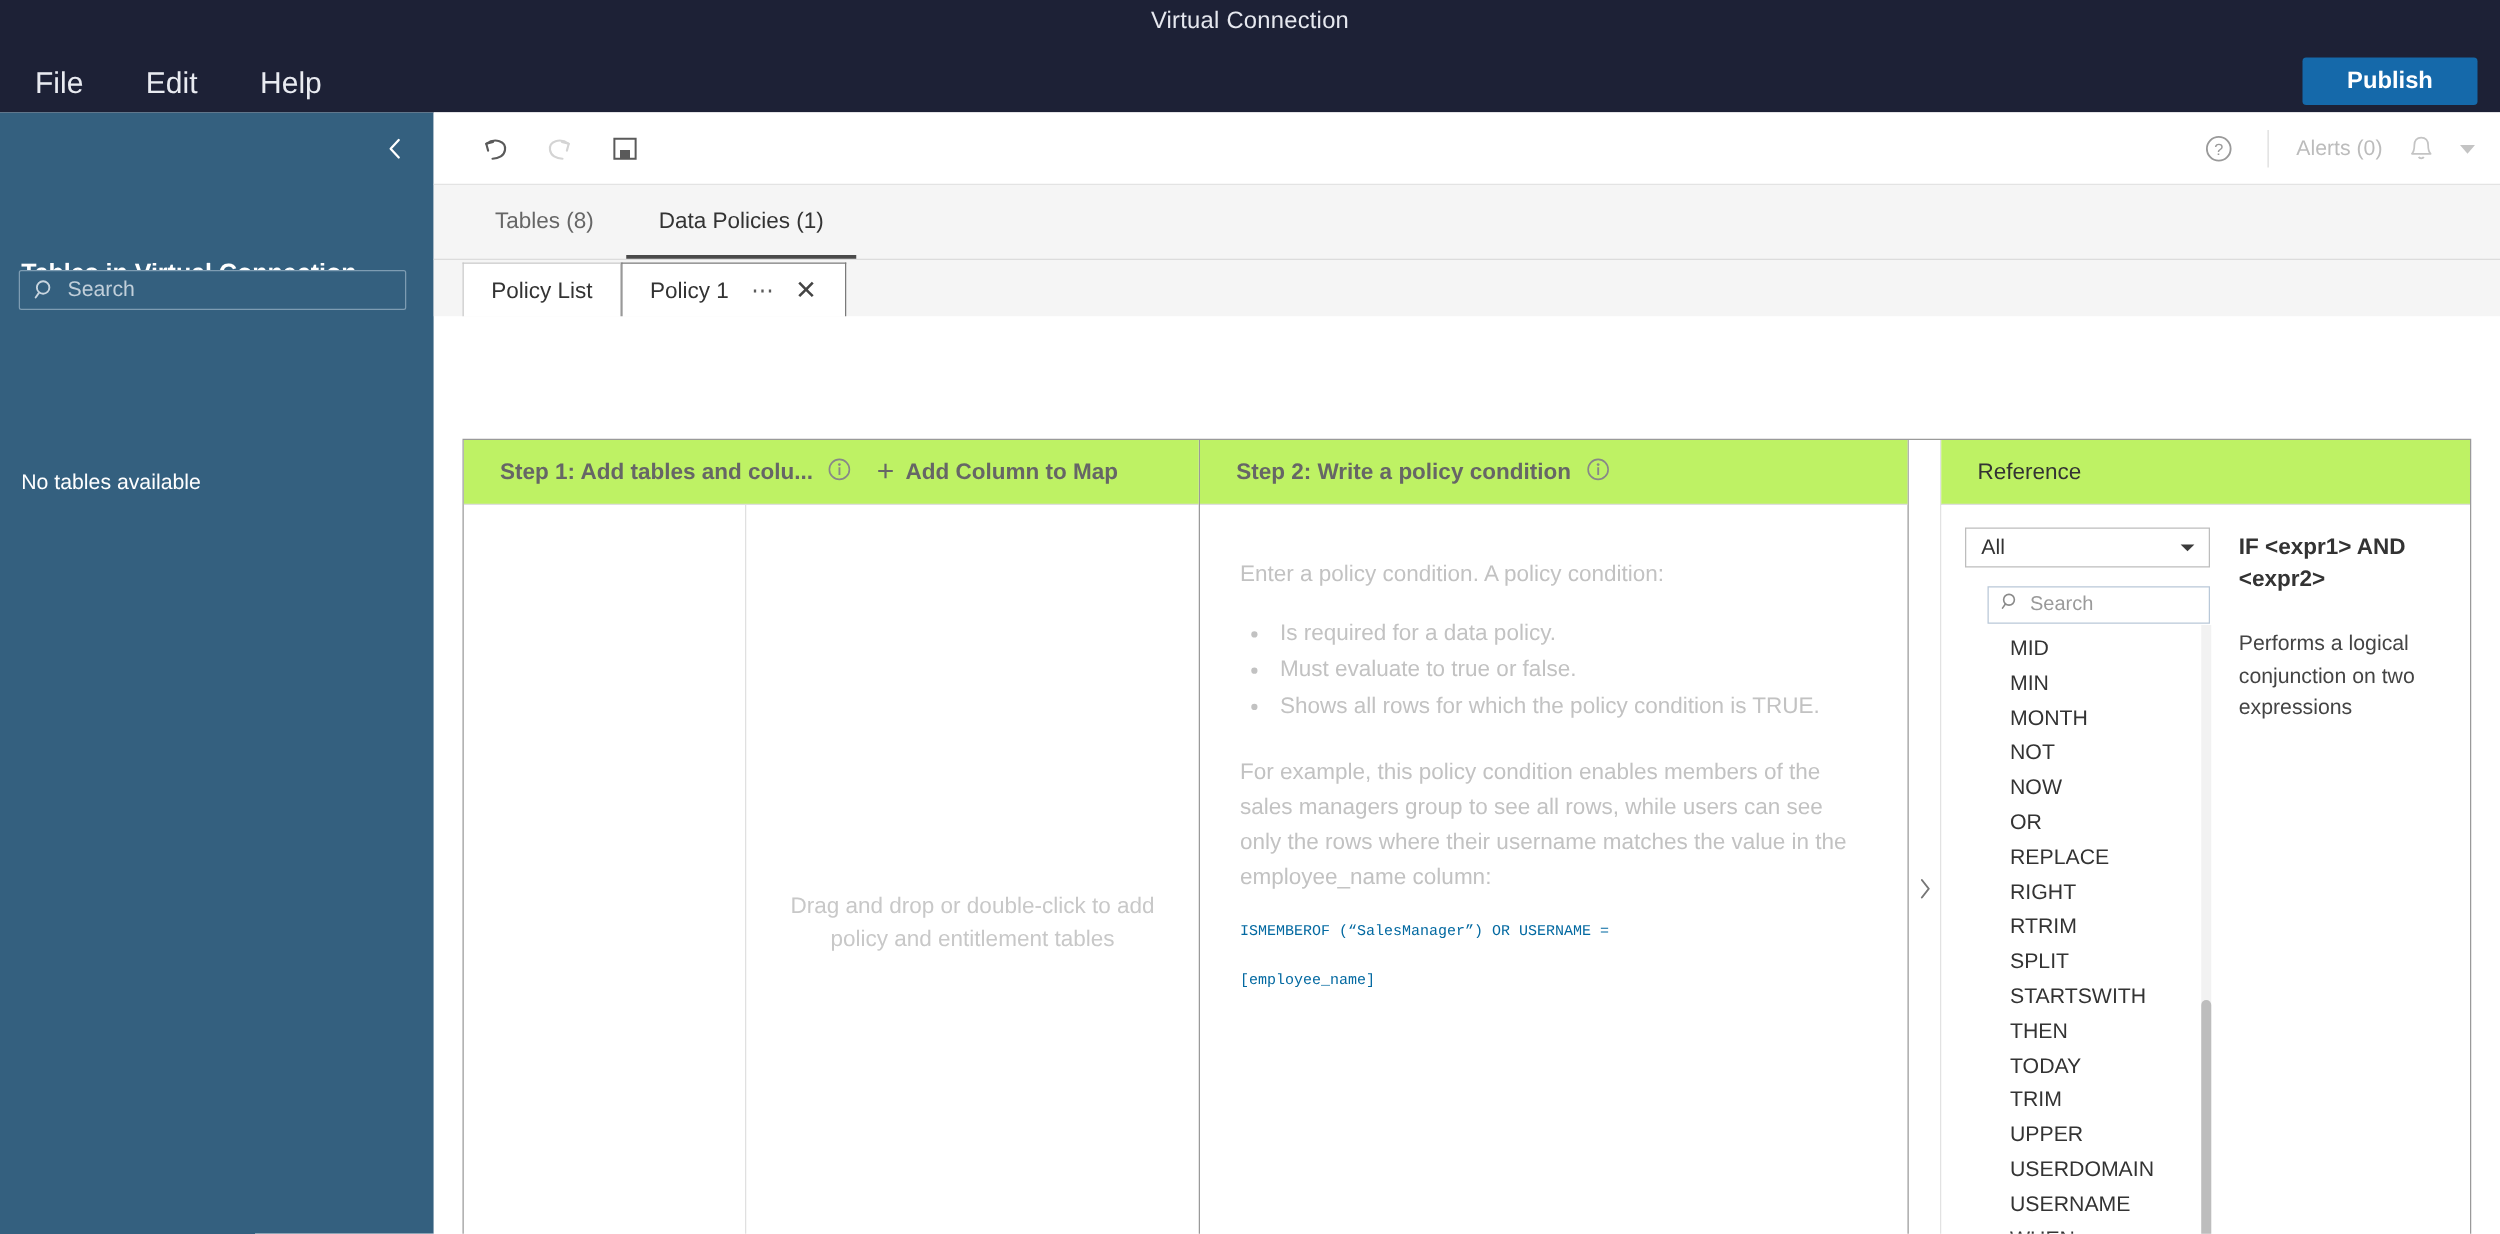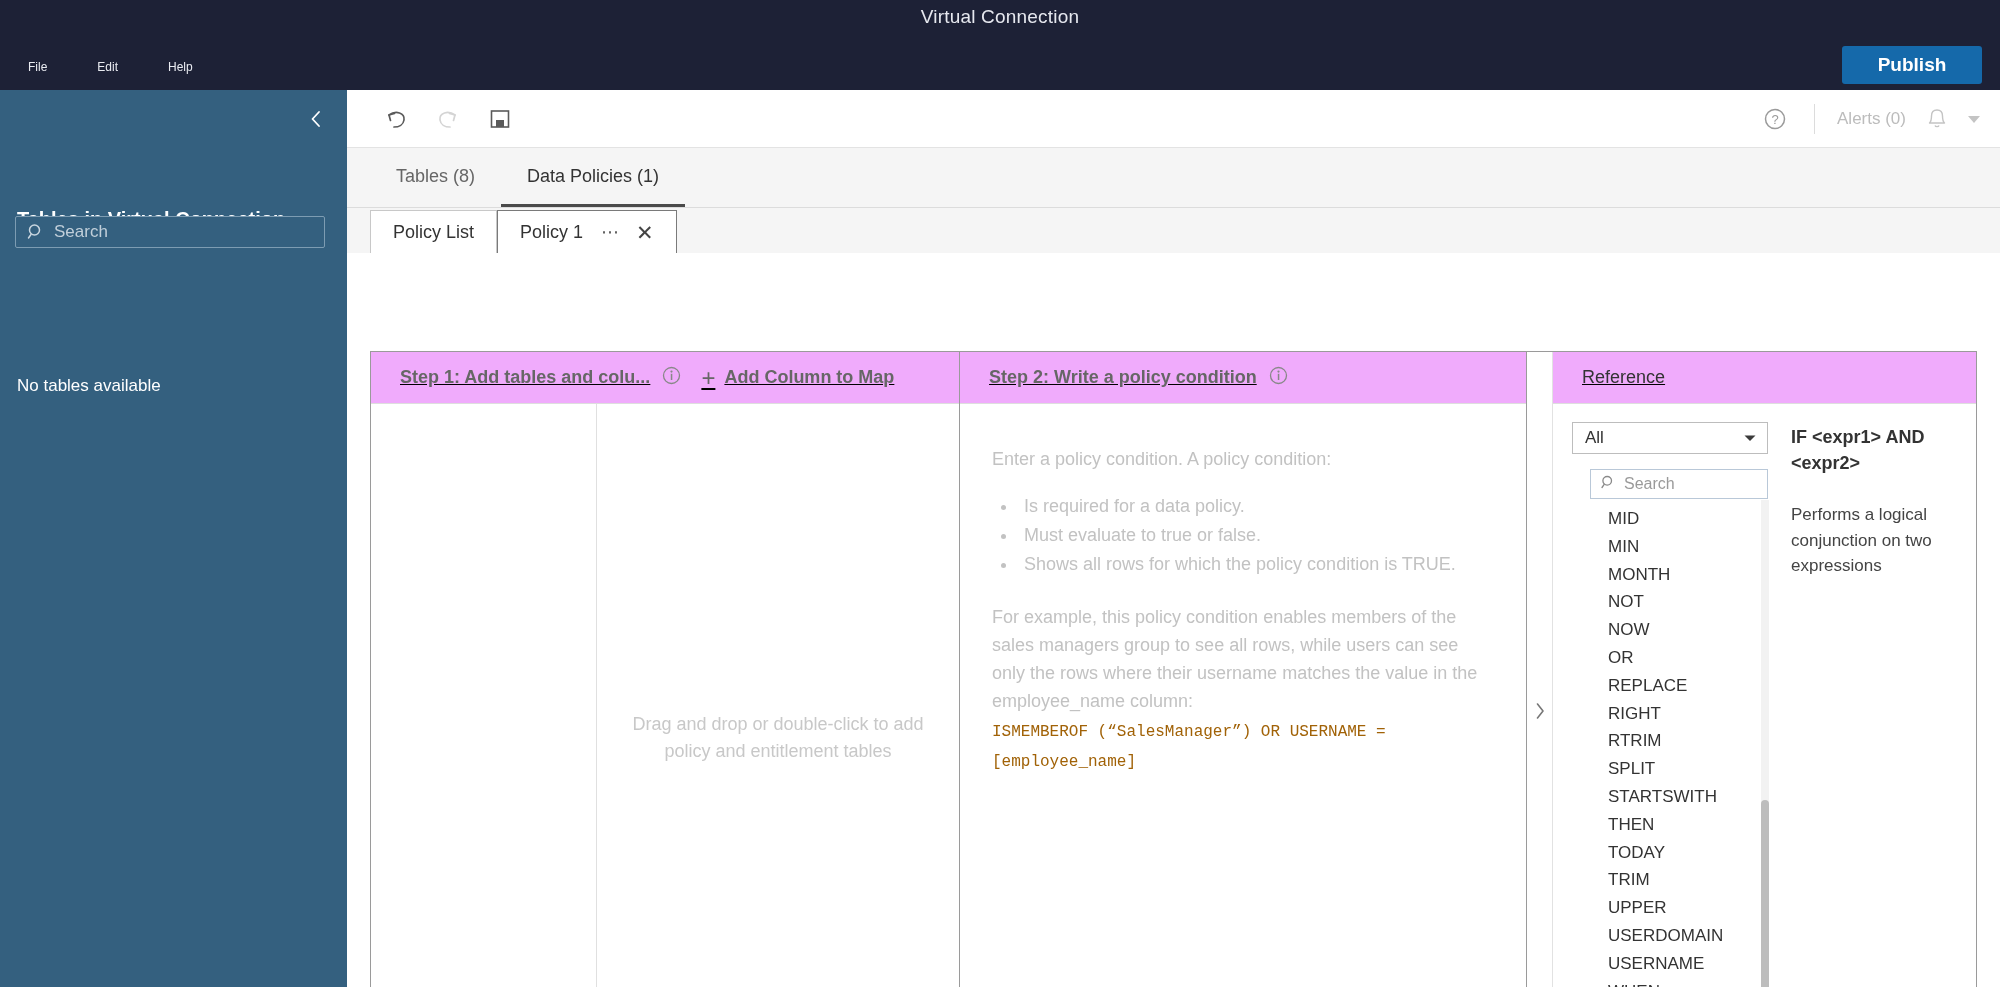--- a/index.html
+++ b/index.html
@@ -26,21 +26,21 @@
     background: #1569aa; color: #fff;
     font-size: 19px; font-weight: bold;
     display: flex; align-items: center; justify-content: center;
     cursor: pointer; border: none; margin-top: 24px;
   }
   .menubar {
     position: absolute; left: 22px; top: 47px; height: 40px;
     display: flex; align-items: center; gap: 38px;
   }
   .menu-item {
-    color: #e9ebf1; font-size: 12px; cursor: pointer; padding: 2px 6px;
+    color: #e9ebf1; font-size: 24px; cursor: pointer; padding: 2px 6px;
   }
 
   
   .sidebar {
     position: absolute; left: 0; top: 90px; width: 347px; height: 897px;
     background: #34607f;
   }
   .sidebar-top {
     position: absolute; left: 0; top: 0; width: 347px; height: 58px;
   }
@@ -129,22 +129,21 @@
   .workspace {
     position: absolute; left: 23px; top: 261px;
     width: 1607px; height: 720px;
     background: #fff; border: 1px solid #9a9a9a;
     display: flex; overflow: hidden;
   }
   .pane { height: 100%; position: relative; }
   .pane-head {
     height: 52px; border-bottom: 1px solid #dedede;
     display: flex; align-items: center; padding-left: 29px;
-    background: #f0abfc;
-    text-decoration: underline;
+    background: #bef264;
   }
   .pane-title { font-size: 18px; font-weight: bold; color: #666; }
   .info-ico { margin-left: 12px; cursor: pointer; }
   .addcol {
     display: flex; align-items: center; margin-left: 20px;
     font-size: 18px; font-weight: bold; color: #666; cursor: pointer;
   }
   .addcol .plus { font-size: 24px; font-weight: 300; margin-right: 9px; color:#666;}
 
   
@@ -160,22 +159,22 @@
   }
 
   
   .pane2 { width: 567px; border-right: 1px solid #9a9a9a; position: relative; }
   .p2-body { padding: 45px 32px 0 32px; }
   .p2-lead { color: #c2c2c2; font-size: 18px; margin-bottom: 22px; }
   .p2-list { color: #c2c2c2; font-size: 18px; margin: 0 0 26px 26px; line-height: 1.6; }
   .p2-list li { padding-left: 6px; }
   .p2-example { color: #c2c2c2; font-size: 18px; line-height: 1.55; }
   .p2-code {
-    color: #a16207; font-family: "Liberation Mono", monospace;
-    font-size: 16px; line-height: 1.6; margin-top: 4px;
+    color: #0369a1; font-family: "Liberation Mono", monospace;
+    font-size: 12px; line-height: 1.6; margin-top: 20px;
   }
 
   
   .splitter {
     width: 26px; background: #fff; border-right: 1px solid #e2e2e2;
     display: flex; align-items: center; justify-content: center;
     cursor: pointer; color: #777; font-size: 18px;
   }
 
   

